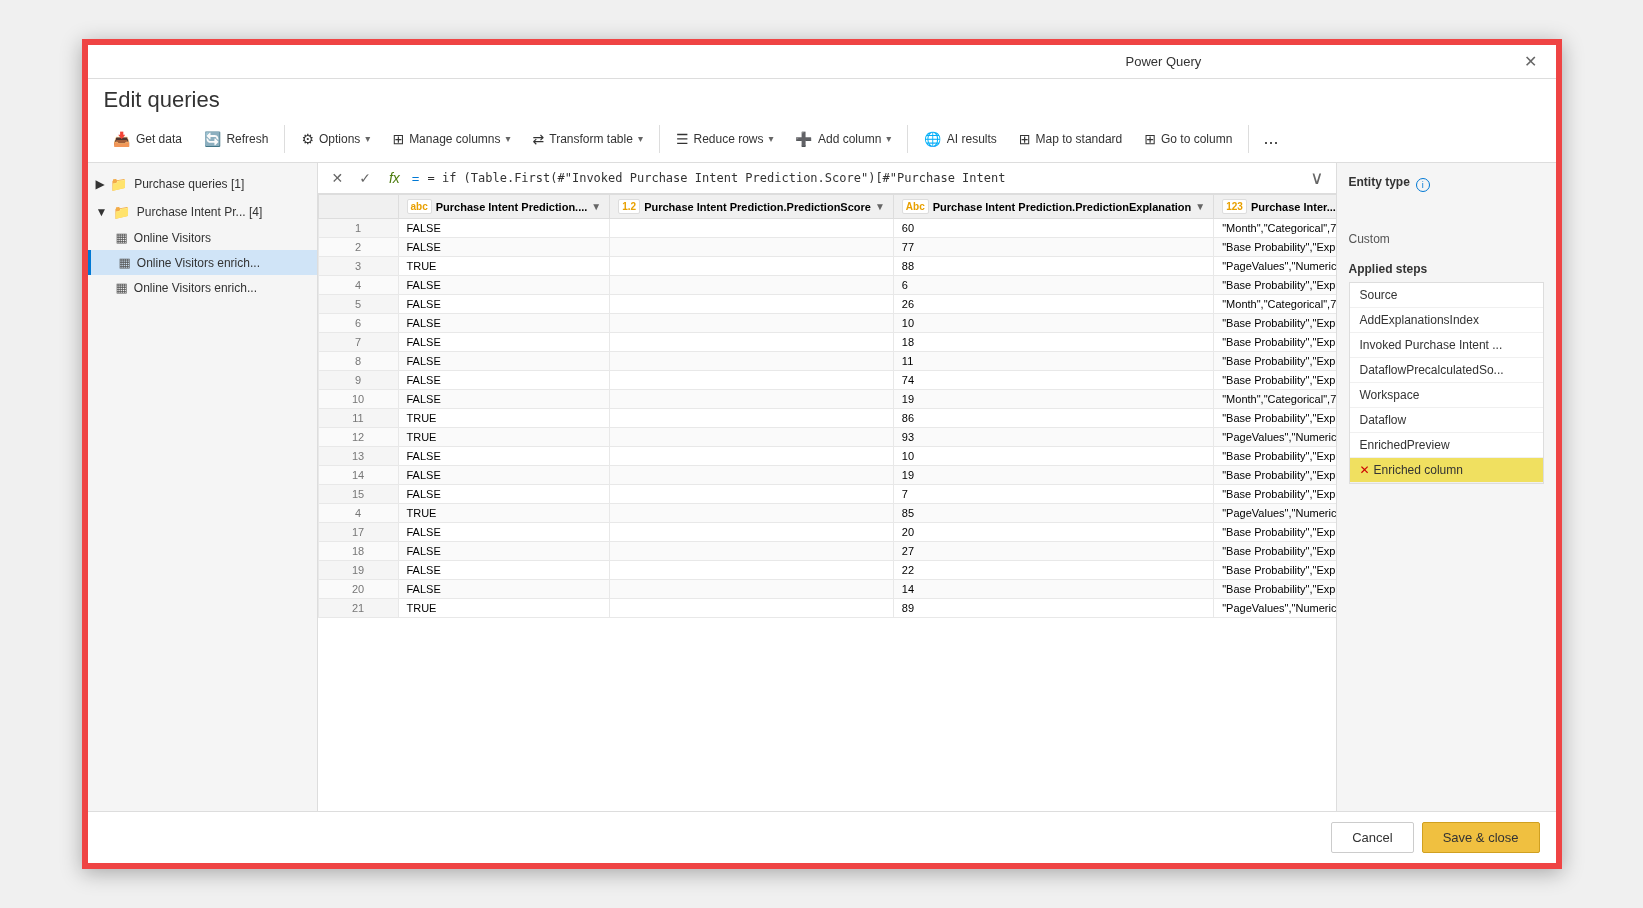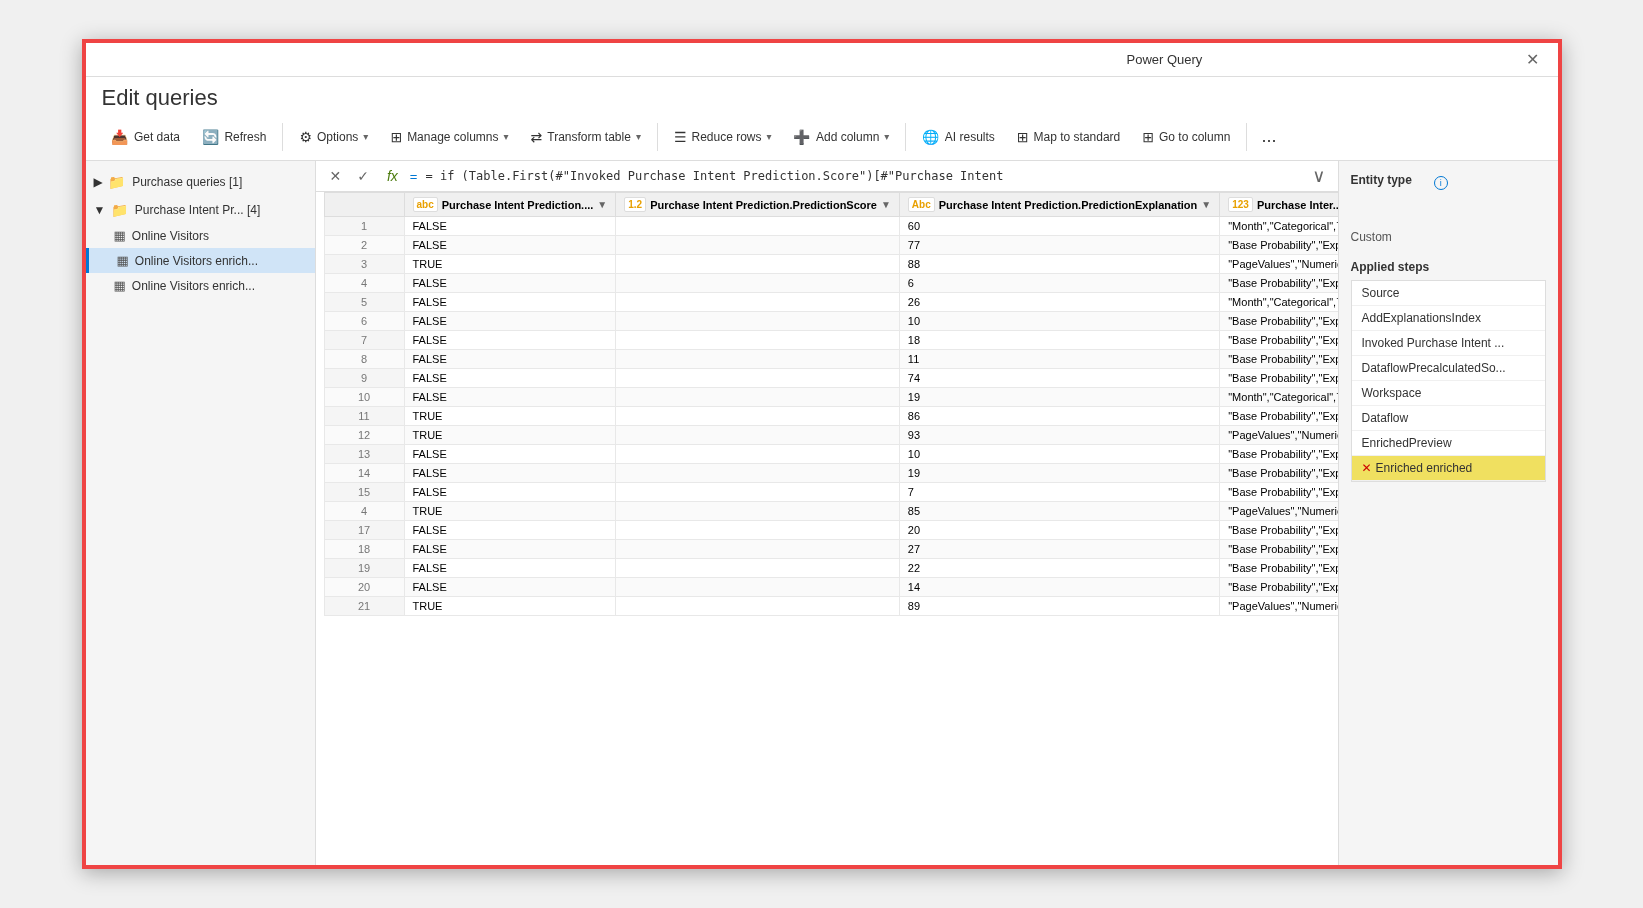--- a/index.html
+++ b/index.html
@@ -9,21 +9,21 @@
       background: #f0f0f0;
       display: flex;
       align-items: center;
       justify-content: center;
       height: 100vh;
     }
     .window {
       width: 1480px;
       height: 830px;
       background: #f5f5f5;
-      border: 4px solid #ef4444;
+      border: 6px solid #ef4444;
       box-shadow: 0 4px 20px rgba(0,0,0,0.3);
       display: flex;
       flex-direction: column;
       position: relative;
     }
     .title-bar {
       background: #ffffff;
       border-bottom: 1px solid #ddd;
       display: flex;
       align-items: center;
@@ -170,21 +170,20 @@
     }
     .data-grid {
       flex: 1;
       overflow: auto;
       background: #fff;
     }
     .data-table {
       border-collapse: collapse;
       width: max-content;
       min-width: 100%;
-      margin-left: 8px;
     }
     .data-table th {
       background: #f0f0f0;
       border: 1px solid #ddd;
       padding: 4px 8px;
       font-size: 11px;
       font-weight: 600;
       white-space: nowrap;
       position: sticky;
       top: 0;
@@ -270,21 +269,21 @@
       border: 1px solid #ccc;
       padding: 4px 6px;
       font-size: 12px;
       border-radius: 2px;
       color: #333;
       background: #fff;
     }
     .entity-type-row {
       display: flex;
       align-items: center;
-      gap: 22px;
+      gap: 6px;
     }
     .info-icon {
       width: 14px;
       height: 14px;
       border-radius: 50%;
       border: 1px solid #0078d4;
       color: #0078d4;
       font-size: 9px;
       display: flex;
       align-items: center;
@@ -684,20 +683,24 @@
               <span>Workspace</span>
             </div>
             <div class="step-item">
               <span>Dataflow</span>
             </div>
             <div class="step-item">
               <span>EnrichedPreview</span>
             </div>
             <div class="step-item active">
               <span class="step-error">✕</span>
-              <span>Enriched enriched</span>
+              <span>Enriched column</span>
             </div>
           </div>
       </div>
     </div>
   </div>
 
+  <div class="footer">
+    <button class="btn btn-cancel">Cancel</button>
+    <button class="btn btn-save">Save &amp; close</button>
+  </div>
 </div>
 
 </body></html>

